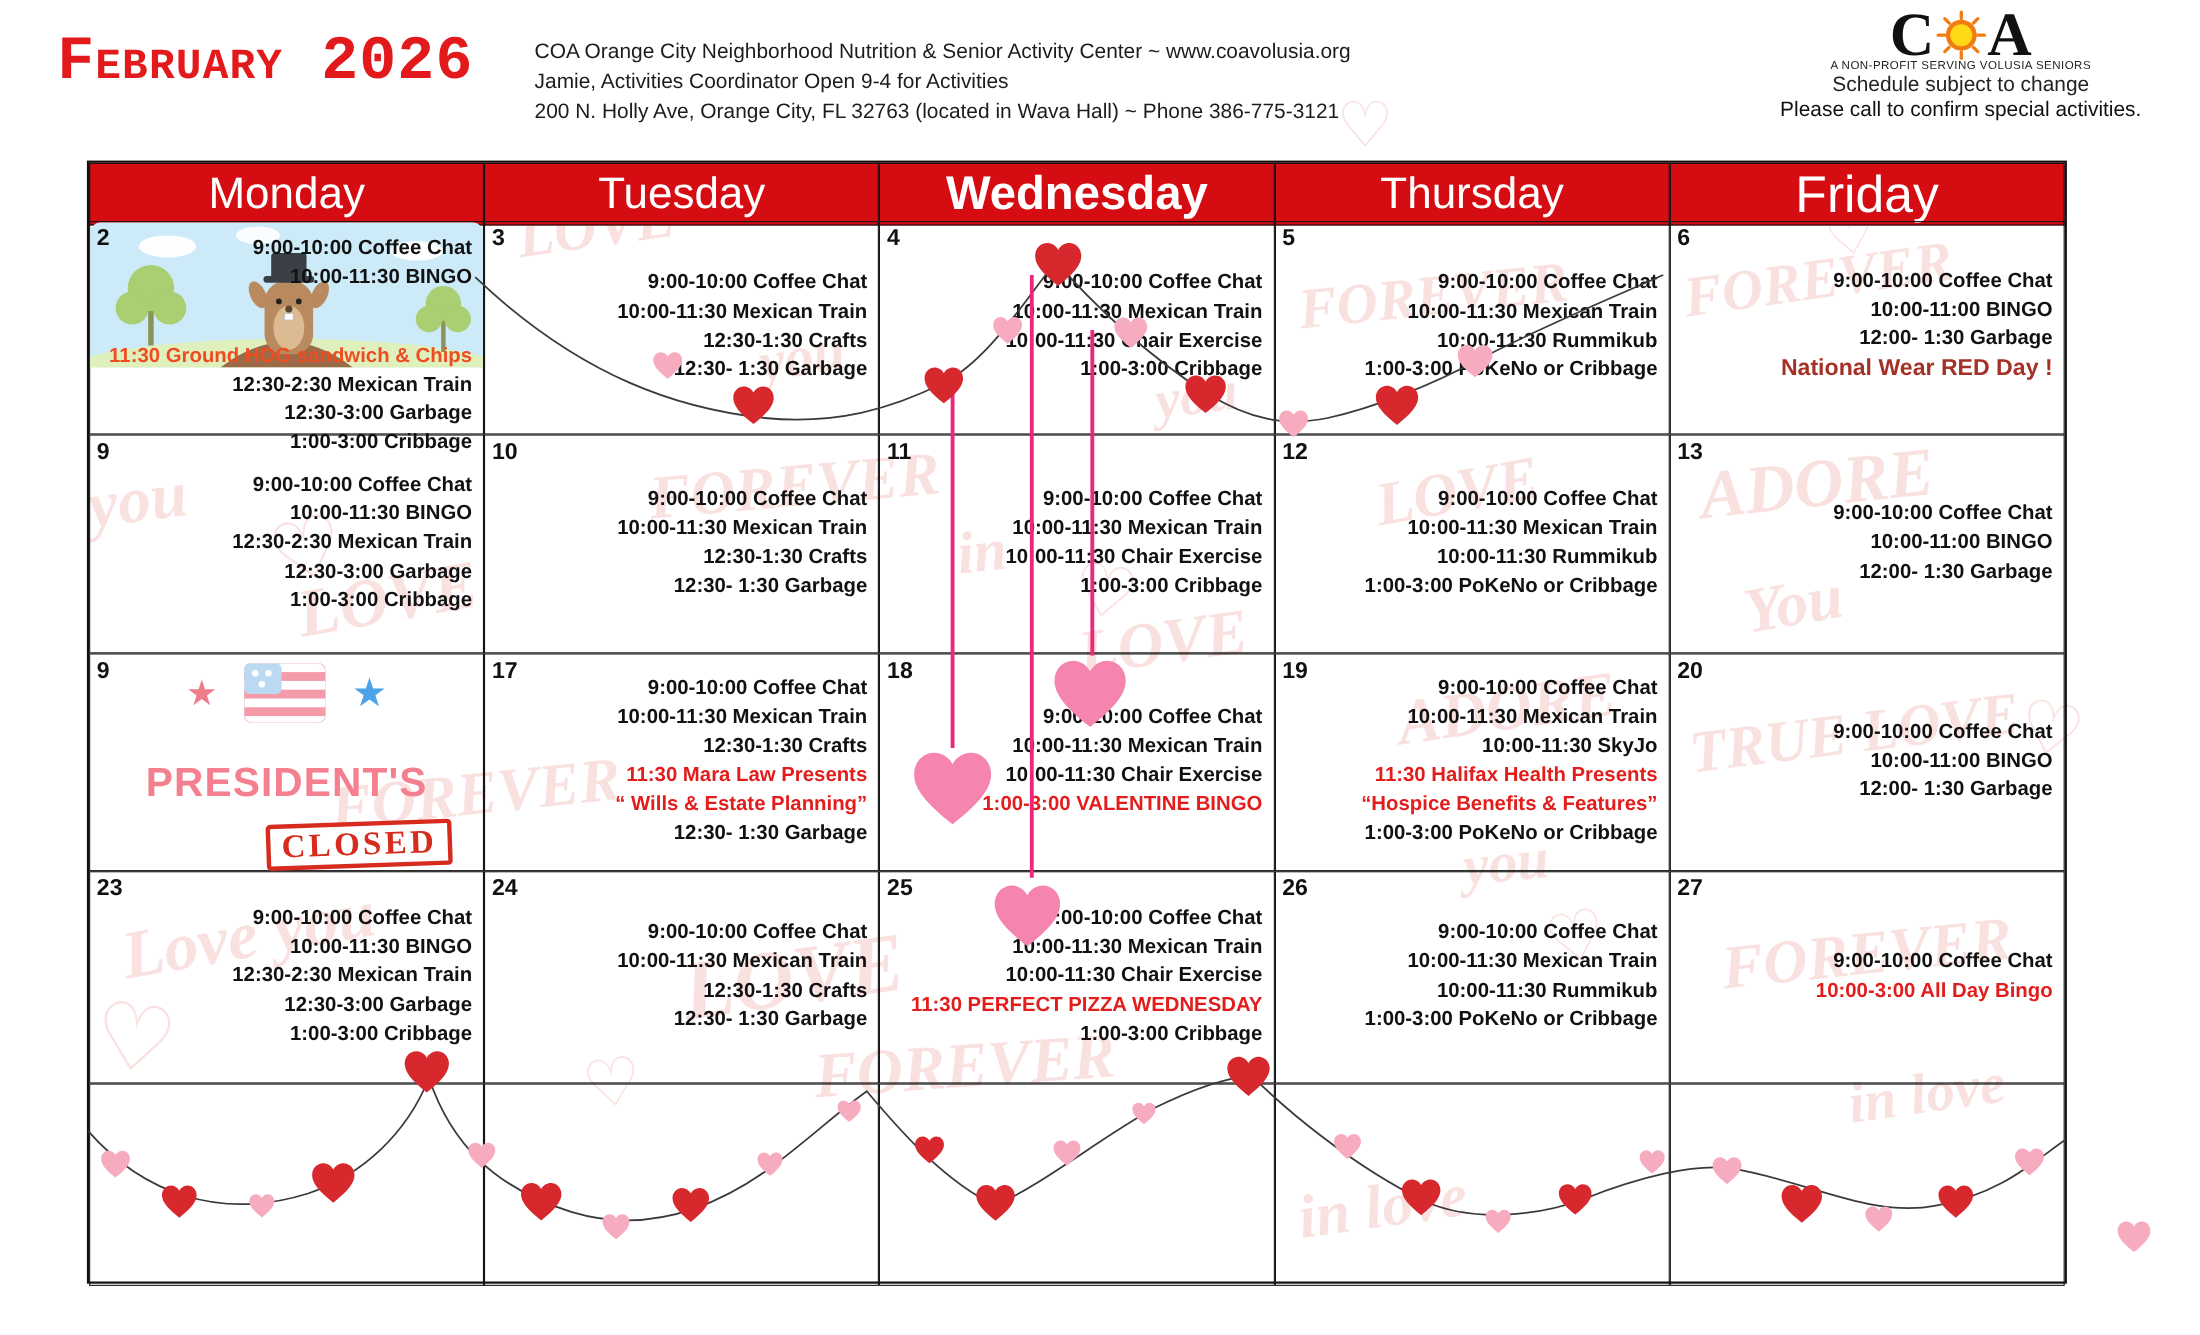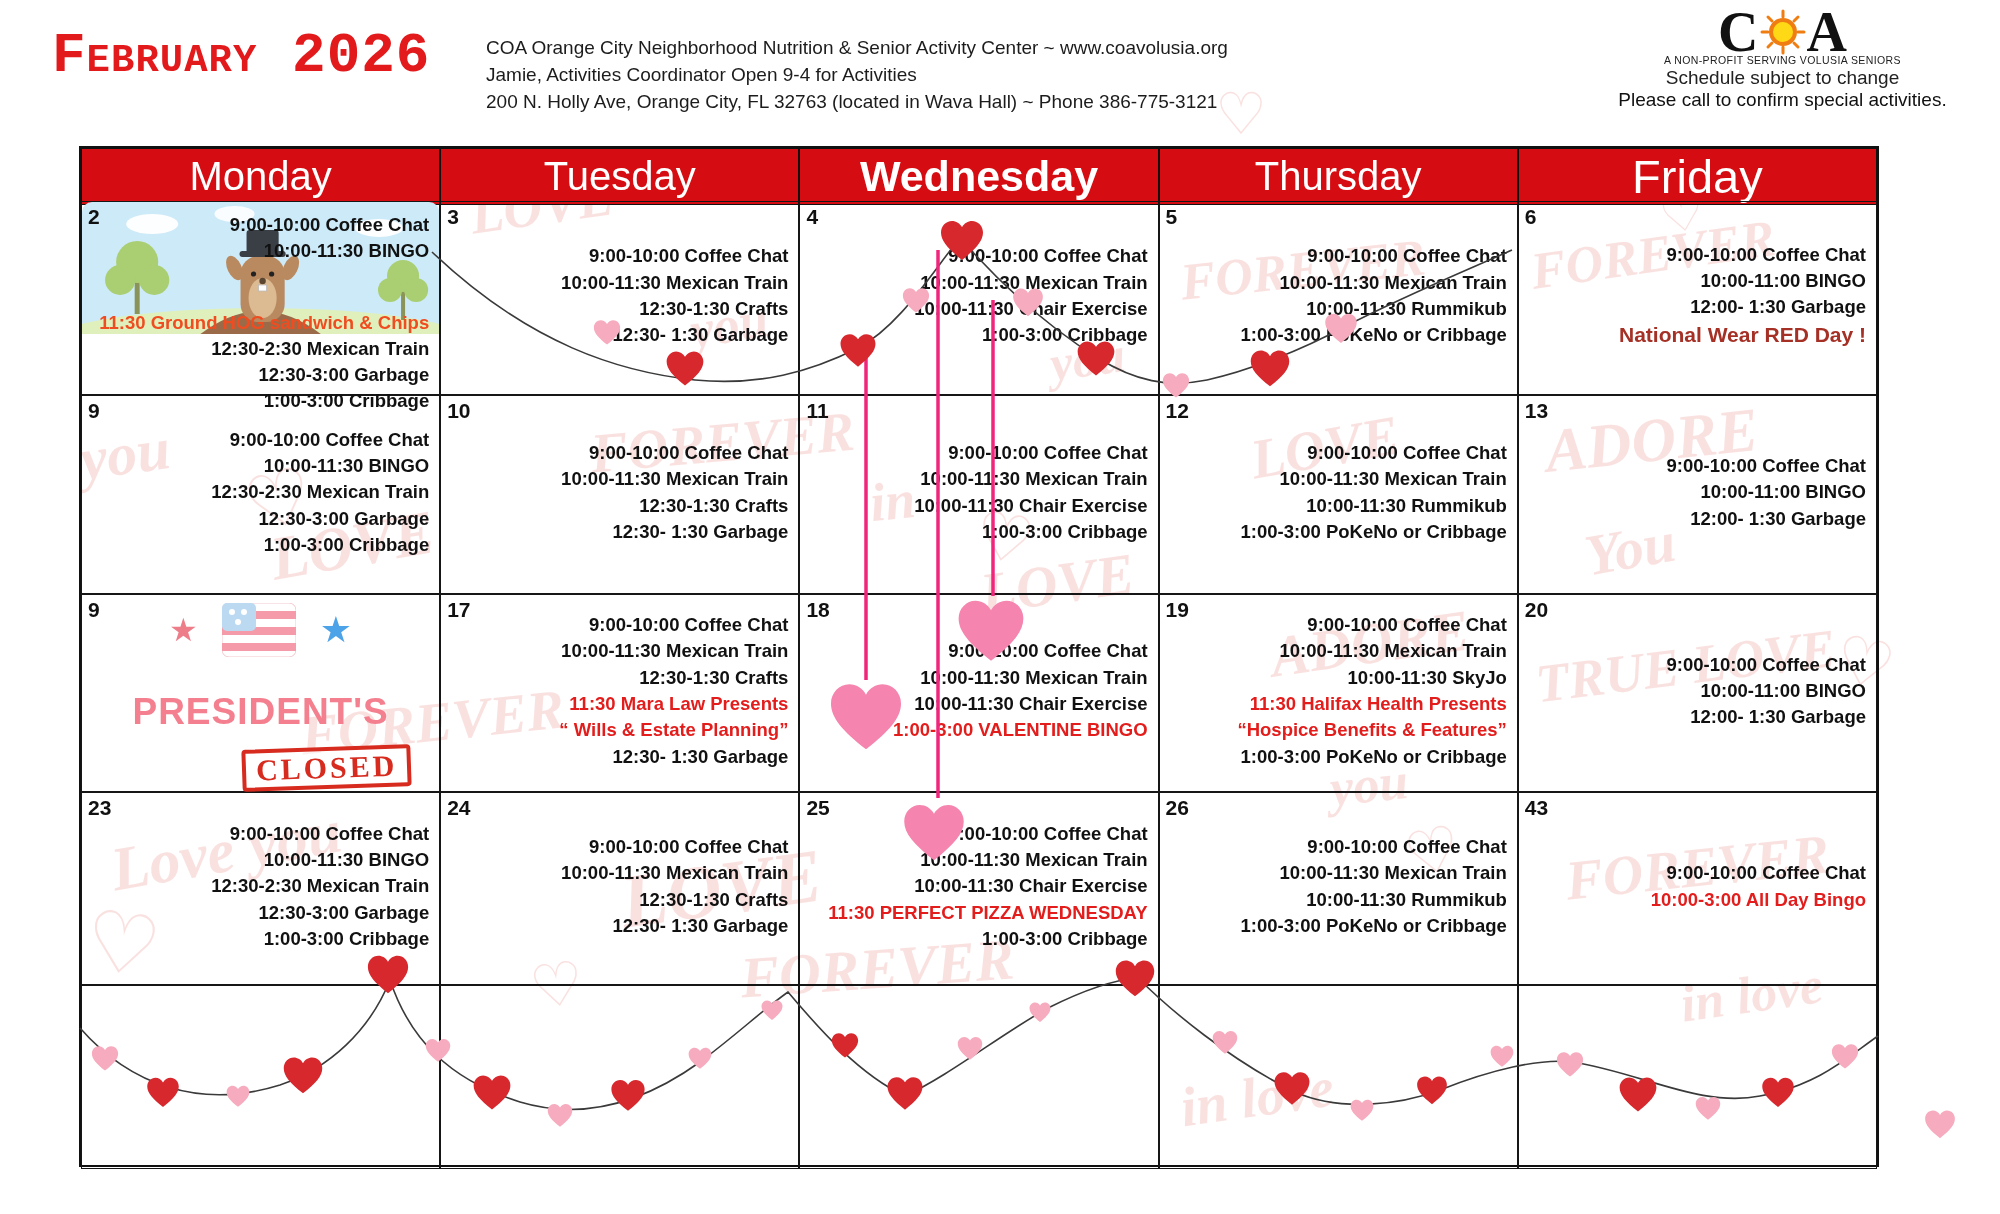--- a/index.html
+++ b/index.html
@@ -353,21 +353,21 @@
         <div class="cell">
           <span class="daynum">26</span>
           <div class="events">
             <p class="ev">9:00-10:00 Coffee Chat</p>
             <p class="ev">10:00-11:30 Mexican Train</p>
             <p class="ev">10:00-11:30 Rummikub</p>
             <p class="ev">1:00-3:00 PoKeNo or Cribbage</p>
           </div>
         </div>
         <div class="cell">
-          <span class="daynum">43</span>
+          <span class="daynum">27</span>
           <div class="events">
             <p class="ev">9:00-10:00 Coffee Chat</p>
             <p class="ev ev-red">10:00-3:00 All Day Bingo</p>
           </div>
         </div>
       </div>
     <div class="cal-deco" id="cal-deco">
         <div class="dcell"></div>
         <div class="dcell"></div>
         <div class="dcell"></div>

